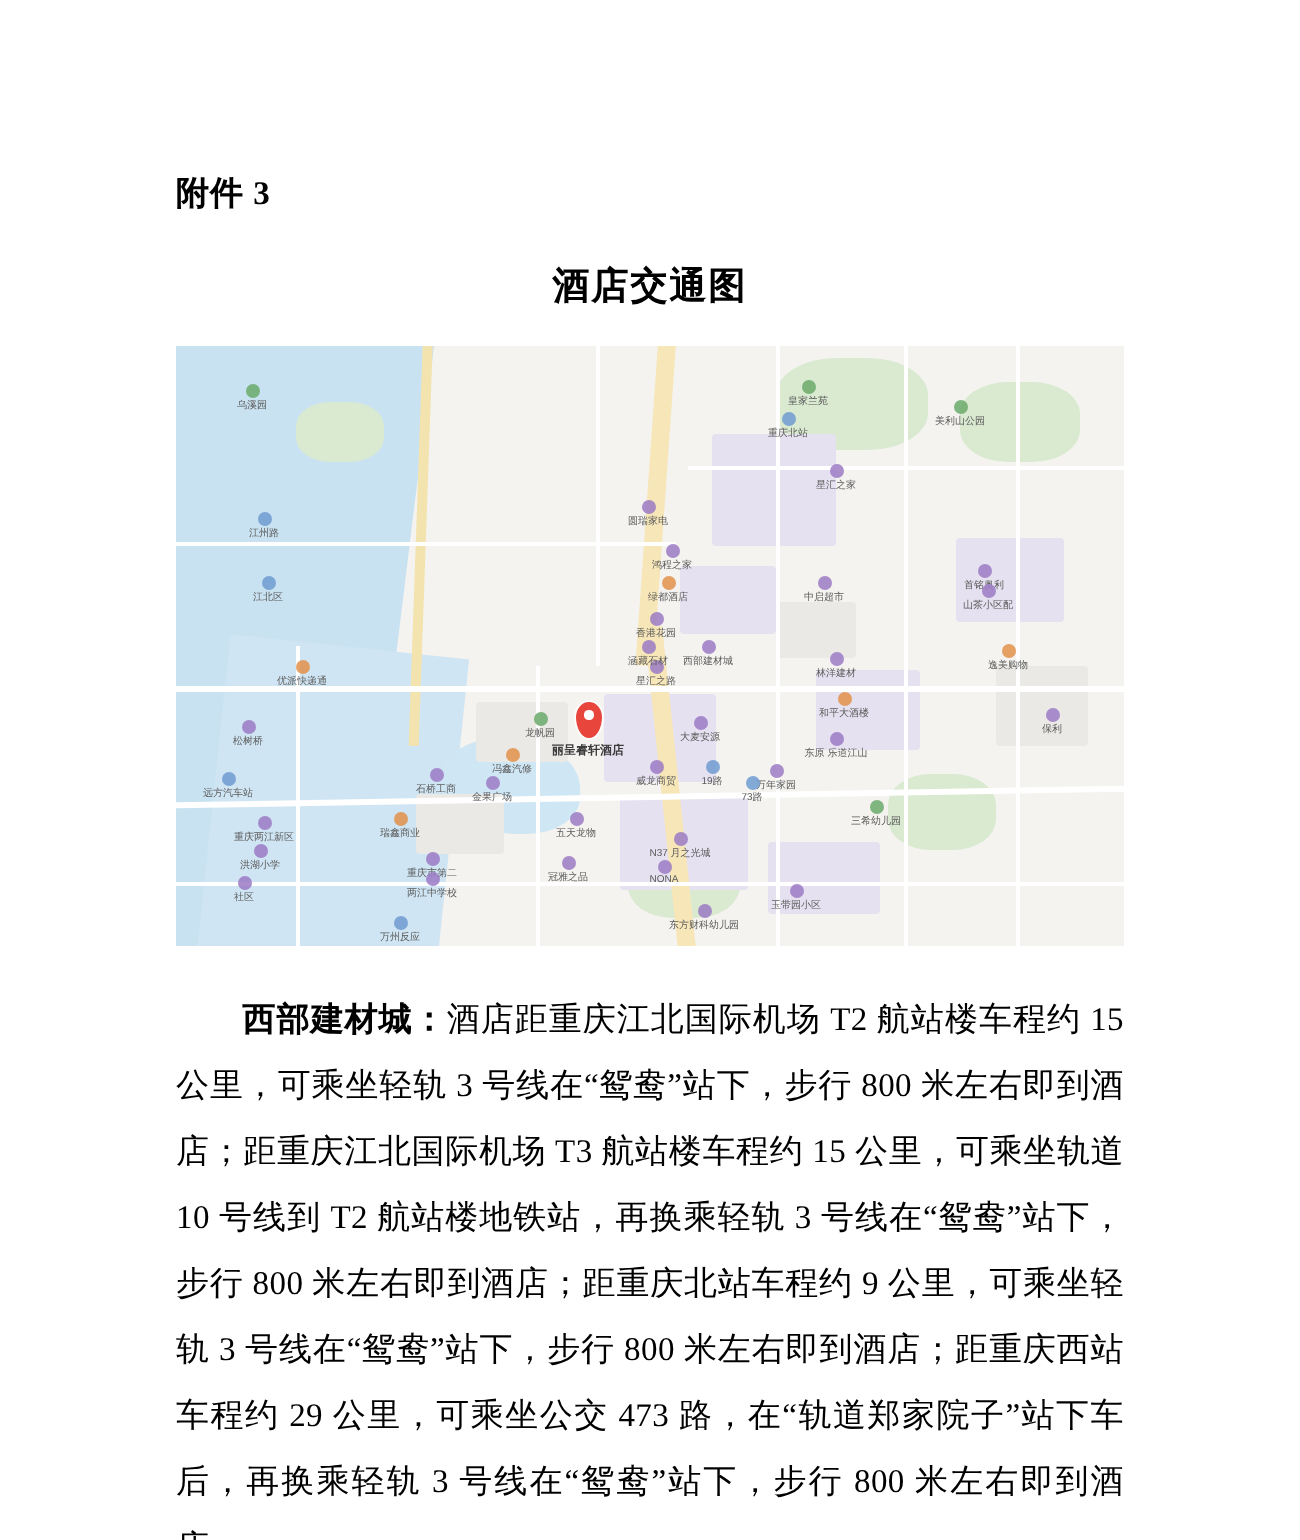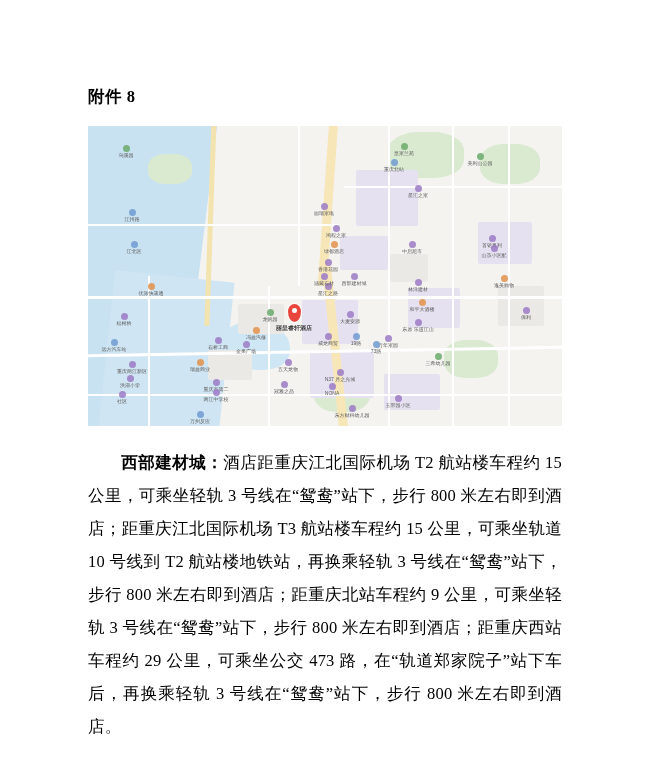--- a/index.html
+++ b/index.html
@@ -172,22 +172,23 @@
   .indent {
     display: inline-block;
     width: 33px;
   }
 </style>
 </head>
 <body>
 
 <div class="page">
 
-  <div class="attachment-label">附件 8</div>
-
+  <div class="attachment-label">附件 3</div>
+
+  <div class="doc-title">酒店交通图</div>
 
   <div class="map-wrap">
     <div class="map-canvas">
       <div class="land"></div>
       <div class="river"></div>
       <div class="river2"></div>
       <div class="lake"></div>
 
       <div class="green g1"></div>
       <div class="green g2"></div>

